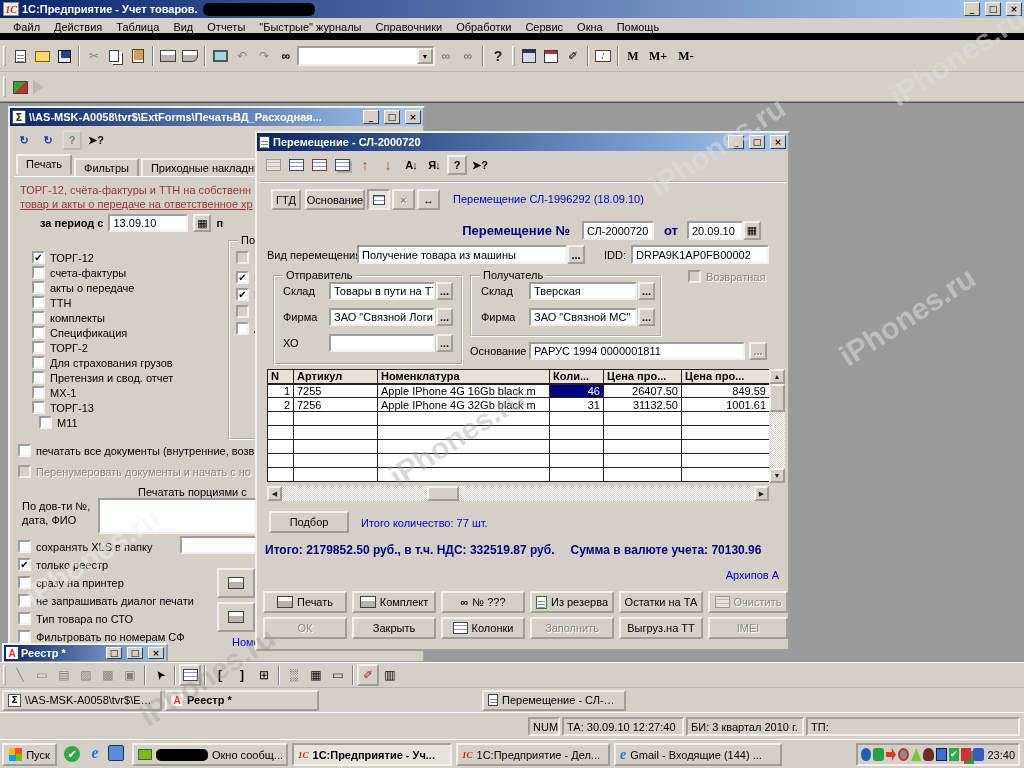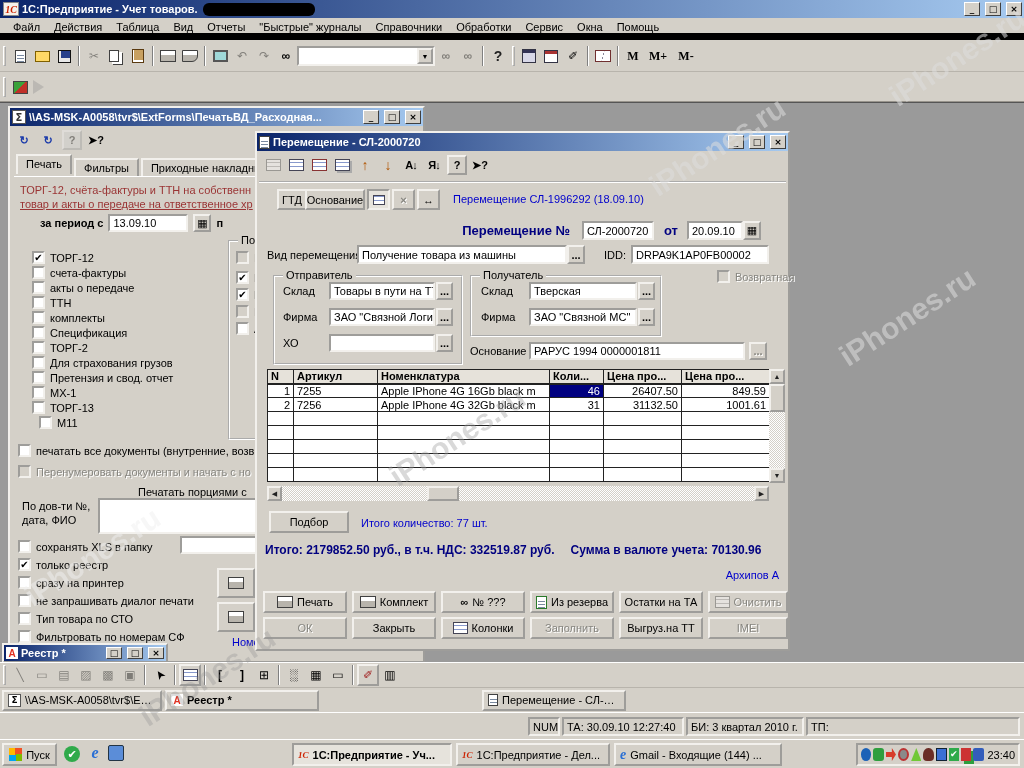--- a/index.html
+++ b/index.html
@@ -321,21 +321,21 @@
         </span>
       <span class="ti2" style="color:#b05400;font-weight:bold;font-size:14px">↑</span>
       <span class="ti2" style="color:#b05400;font-weight:bold;font-size:14px">↓</span>
       <span class="ti2" style="font-weight:bold;letter-spacing:-1px">A↓</span>
       <span class="ti2" style="font-weight:bold;letter-spacing:-1px">Я↓</span>
       <span class="ti2 btn" style="font-weight:bold">?</span>
       <span class="ti2" style="font-weight:bold">➤?</span>
     </div>
     <div class="a" style="left:2px;top:48px;width:527px;border-top:2px groove #fff"></div>
 
-    <div class="a btn" style="left:20px;top:56px;width:30px;height:21px">ГТД</div>
+    <div class="a btn" style="left:14px;top:56px;width:30px;height:21px">ГТД</div>
     <div class="a btn" style="left:48px;top:56px;width:60px;height:21px">Основание</div>
     <div class="a btn pressed" style="left:110px;top:56px;width:23px;height:21px">
         <span class="grid-ic" style="width:12px;height:10px"></span>
       </div>
     <div class="a btn dis" style="left:135px;top:56px;width:23px;height:21px;font-weight:bold">×</div>
     <div class="a btn" style="left:160px;top:56px;width:23px;height:21px;font-weight:bold">↔</div>
     <div class="a link" style="left:196px;top:60px">Перемещение СЛ-1996292 (18.09.10)</div>
 
     <div class="a navy" style="left:150px;top:90px;width:163px;text-align:right;font-size:13px">Перемещение №</div>
     <div class="a fld" style="left:325px;top:88px;width:72px;height:19px">СЛ-2000720</div>
@@ -365,21 +365,21 @@
     <div class="gb" style="left:213px;top:142px;width:192px;height:62px">
       <span class="gt">Получатель</span>
     </div>
     <div class="a" style="left:224px;top:152px">Склад</div>
     <div class="a fld" style="left:272px;top:149px;width:108px;height:18px">Тверская</div>
     <div class="a btn" style="left:381px;top:149px;width:17px;height:18px;font-weight:bold">...</div>
     <div class="a" style="left:224px;top:178px">Фирма</div>
     <div class="a fld" style="left:272px;top:175px;width:108px;height:18px">ЗАО "Связной МС"</div>
     <div class="a btn" style="left:381px;top:175px;width:17px;height:18px;font-weight:bold">...</div>
 
-    <div class="row" style="left:460px;top:137px">
+    <div class="row" style="left:431px;top:137px">
         <span class="cb cbd"></span>
         <span class="dis">Возвратная</span>
       </div>
     <div class="a" style="left:213px;top:212px">Основание</div>
     <div class="a fld" style="left:272px;top:209px;width:216px;height:18px">РАРУС 1994 0000001811</div>
     <div class="a btn dis" style="left:492px;top:209px;width:18px;height:18px;font-weight:bold">...</div>
 
     <table class="grid a" style="left:10px;top:236px;width:502px">
       <colgroup>
           <col style="width:26px">
@@ -585,20 +585,25 @@
 
 <div class="a" style="left:0;top:739px;width:1024px;height:29px;border-top:1px solid #fff;background:#d4d0c8">
   <span class="a btn" style="left:2px;top:3px;width:55px;height:23px;font-weight:normal">
     <span style="width:13px;height:13px;background:conic-gradient(#f25022 0 25%,#7fba00 0 50%,#00a4ef 0 75%,#ffb900 0);flex:none"></span>
     <span>Пуск</span>
   </span>
   <span class="a" style="left:64px;top:6px;width:16px;height:16px;border-radius:50%;background:#2faa4a;color:#fff;font-size:11px;text-align:center;line-height:16px">✔</span>
   <span class="a" style="left:86px;top:4px;width:18px;height:18px;color:#2a6fd4;font:bold italic 16px 'Liberation Serif',serif;text-align:center">e</span>
   <span class="a" style="left:108px;top:5px;width:16px;height:16px;background:#5b8dd8;border:1px solid #234;border-radius:2px"></span>
 
+  <span class="a btn" style="left:132px;top:3px;width:156px;height:23px;justify-content:flex-start;padding:0 4px">
+    <span style="width:14px;height:11px;background:#7fba00;border:1px solid #365;flex:none"></span>
+    <span style="width:52px;height:12px;background:#000;border-radius:5px;flex:none"></span>
+    <span style="overflow:hidden">Окно сообщ...</span>
+  </span>
   <span class="a btn pressed" style="left:292px;top:3px;width:160px;height:23px;justify-content:flex-start;padding:0 4px;font-weight:bold">
     <span style="color:#cc2200;font:bold italic 9px 'Liberation Serif',serif;flex:none">1С</span>
     <span style="overflow:hidden">1С:Предприятие - Уч...</span>
   </span>
   <span class="a btn" style="left:456px;top:3px;width:154px;height:23px;justify-content:flex-start;padding:0 4px">
     <span style="color:#cc2200;font:bold italic 9px 'Liberation Serif',serif;flex:none">1С</span>
     <span style="overflow:hidden">1С:Предприятие - Дел...</span>
   </span>
   <span class="a btn" style="left:614px;top:3px;width:168px;height:23px;justify-content:flex-start;padding:0 4px">
     <span style="color:#2a6fd4;font:bold italic 14px 'Liberation Serif',serif;flex:none">e</span>

